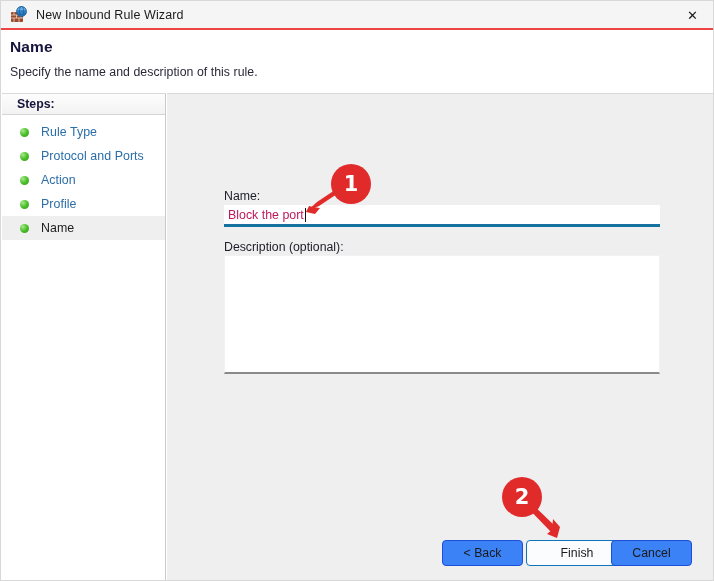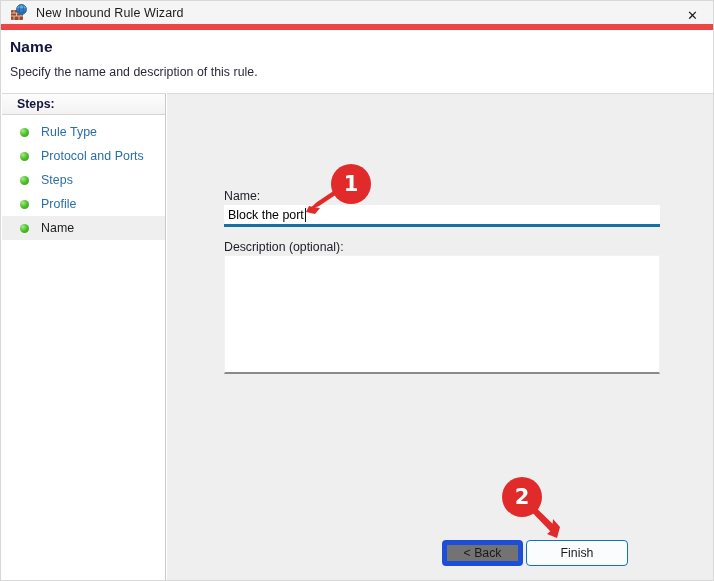--- a/index.html
+++ b/index.html
@@ -27,21 +27,21 @@
   
   .titlebar {
     position: absolute;
     left: 0; top: 0;
     width: 714px;
     height: 29px;
     background: #f5f5f5;
     display: flex;
     align-items: center;
     box-sizing: border-box;
-    border-bottom: 6px solid #ef4444;
+    border-bottom: 2px solid #ef4444;
   }
   .title-icon {
     width: 18px;
     height: 18px;
     margin-left: 9px;
     margin-right: 8px;
     position: relative;
     flex: none;
   }
   .title-text {
@@ -169,21 +169,21 @@
     background: #ffffff;
     border: none;
     border-bottom: 3px solid #15719f;
     box-sizing: border-box;
     display: flex;
     align-items: center;
     padding-left: 4px;
   }
   .name-input-value {
     font-size: 12.4px;
-    color: #000000;
+    color: #be185d;
     white-space: nowrap;
   }
   .caret {
     display: inline-block;
     width: 1px;
     height: 14px;
     background: #111;
     margin-left: 1px;
     vertical-align: middle;
   }
@@ -202,22 +202,22 @@
     background: #ffffff;
     box-sizing: border-box;
     border: 1px solid #f2f2f2;
     border-bottom: 2px solid #8a8a8a;
   }
 
   
   .btn {
     position: absolute;
     height: 26px;
-    background: #737373;
-    border: 5px solid #1d4ed8;
+    background: #3b82f6;
+    border: 1px solid #1d4ed8;
     border-radius: 4px;
     display: flex;
     align-items: center;
     justify-content: center;
     font-size: 12.3px;
     color: #1a1a1a;
     box-sizing: border-box;
   }
   .btn-back   { left: 275px; top: 446px; width: 81px; }
   .btn-finish { left: 359px; top: 446px; width: 102px;
@@ -293,21 +293,21 @@
       <div class="step-row">
         <span class="bullet"></span>
         <span class="step-label">Rule Type</span>
       </div>
       <div class="step-row">
         <span class="bullet"></span>
         <span class="step-label">Protocol and Ports</span>
       </div>
       <div class="step-row">
         <span class="bullet"></span>
-        <span class="step-label">Steps</span>
+        <span class="step-label">Action</span>
       </div>
       <div class="step-row">
         <span class="bullet"></span>
         <span class="step-label">Profile</span>
       </div>
       <div class="step-row current">
         <span class="bullet"></span>
         <span class="step-label">Name</span>
       </div>
     </div>
@@ -319,20 +319,21 @@
     <div class="name-input">
       <span class="name-input-value">Block the port</span>
         <span class="caret"></span>
     </div>
 
     <div class="field-desc-label">Description (optional):</div>
     <div class="desc-input"></div>
 
     <div class="btn btn-back">&lt; Back</div>
     <div class="btn btn-finish">Finish</div>
+    <div class="btn btn-cancel">Cancel</div>
 
   </div>
 
   <div class="anno">
     <svg class="arrow-svg arrow-1" width="60" height="42" viewBox="0 0 60 42">
       <path d="M47 6 L20 26 L27 27 L22 33 L13 31 L16 25 L20 26 Z" fill="#e12b2b"></path>
       <path d="M14 30 L24 21 L48 5 L50 9 L26 25 Z" fill="#e12b2b"></path>
     </svg>
     <div class="badge badge-1">1</div>
   </div>

